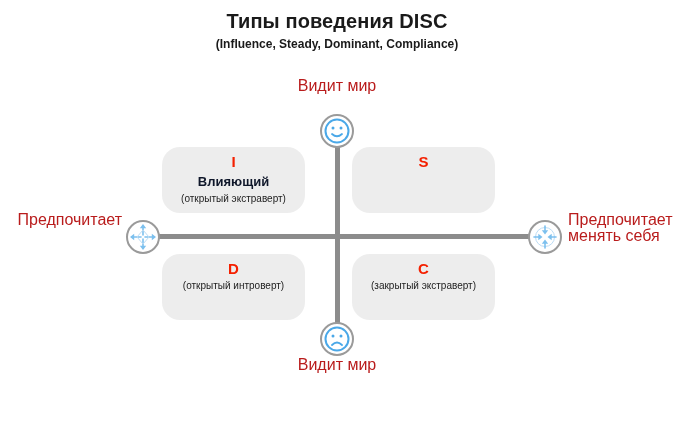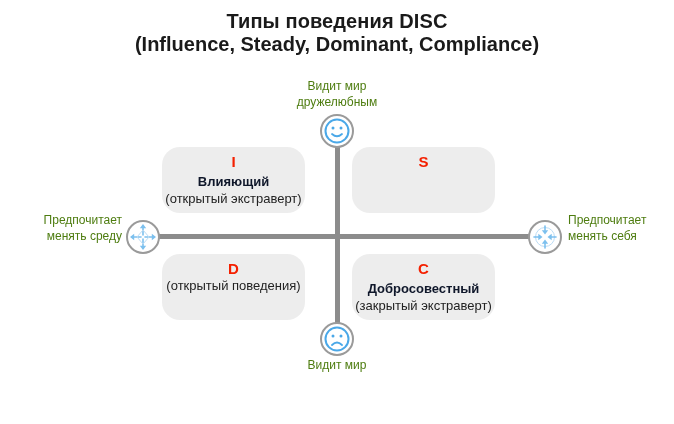--- a/index.html
+++ b/index.html
@@ -28,21 +28,21 @@
     text-align: center;
   }
   .title-main {
     font-size: 20px;
     font-weight: bold;
     color: #1a1a1a;
     letter-spacing: 0.1px;
     line-height: 24px;
   }
   .title-sub {
-    font-size: 20px;
+    font-size: 12px;
     font-weight: bold;
     color: #1a1a1a;
     line-height: 21px;
     margin-top: 1px;
   }
 
   
   .axis-v {
     position: absolute;
     left: 335px;
@@ -83,21 +83,21 @@
     line-height: 17px;
   }
   .q-name {
     font-size: 13px;
     font-weight: bold;
     color: #0f172a;
     line-height: 17px;
     margin-top: 3px;
   }
   .q-note {
-    font-size: 13px;
+    font-size: 10px;
     font-weight: normal;
     color: #222222;
     line-height: 14px;
     margin-top: 2px;
   }
 
   
   .endpoint {
     position: absolute;
     width: 34px;
@@ -109,22 +109,22 @@
   }
   .endpoint svg { display: block; }
   .ep-top    { left: 320px; top: 114px; }
   .ep-bottom { left: 320px; top: 322px; }
   .ep-left   { left: 126px; top: 220px; }
   .ep-right  { left: 528px; top: 220px; }
 
   
   .cap {
     position: absolute;
-    font-size: 12px;
-    color: #4d7c0f;
+    font-size: 16px;
+    color: #b91c1c;
     line-height: 16px;
   }
   .cap-top {
     left: 237px;
     top: 78px;
     width: 200px;
     text-align: center;
   }
   .cap-bottom {
     left: 237px;
@@ -163,26 +163,25 @@
     <div class="q-name">Влияющий</div>
     <div class="q-note">(открытый экстраверт)</div>
   </div>
 
   <div class="qbox tr">
     <div class="q-letter">S</div>
   </div>
 
   <div class="qbox bl">
     <div class="q-letter">D</div>
-    <div class="q-note">(открытый поведения)</div>
+    <div class="q-note">(открытый интроверт)</div>
   </div>
 
   <div class="qbox br">
     <div class="q-letter">C</div>
-    <div class="q-name">Добросовестный</div>
     <div class="q-note">(закрытый экстраверт)</div>
   </div>
 
   <div class="endpoint ep-top">
     <svg width="30" height="30" viewBox="0 0 30 30">
       <circle cx="15" cy="15" r="11.5" fill="none" stroke="#4aa8e8" stroke-width="2"></circle>
       <circle cx="11" cy="12" r="1.5" fill="#4aa8e8"></circle>
       <circle cx="19" cy="12" r="1.5" fill="#4aa8e8"></circle>
       <path d="M 10 18 Q 15 22.5 20 18" fill="none" stroke="#4aa8e8" stroke-width="1.8" stroke-linecap="round"></path>
     </svg>
@@ -228,30 +227,28 @@
         <path d="M 15 12.5 l 3.2 -4.2 h -6.4 z"></path>
         <path d="M 15 17.5 l 3.2 4.2 h -6.4 z"></path>
         <path d="M 12.5 15 l -4.2 3.2 v -6.4 z"></path>
         <path d="M 17.5 15 l 4.2 3.2 v -6.4 z"></path>
       </g>
     </svg>
   </div>
 
   <div class="cap cap-top">
     <div>Видит мир</div>
-    <div>дружелюбным</div>
   </div>
 
   <div class="cap cap-bottom">
     <div>Видит мир</div>
   </div>
 
   <div class="cap cap-left">
     <div>Предпочитает</div>
-    <div>менять среду</div>
   </div>
 
   <div class="cap cap-right">
     <div>Предпочитает</div>
     <div>менять себя</div>
   </div>
 
 </div>
 
 </body></html>

